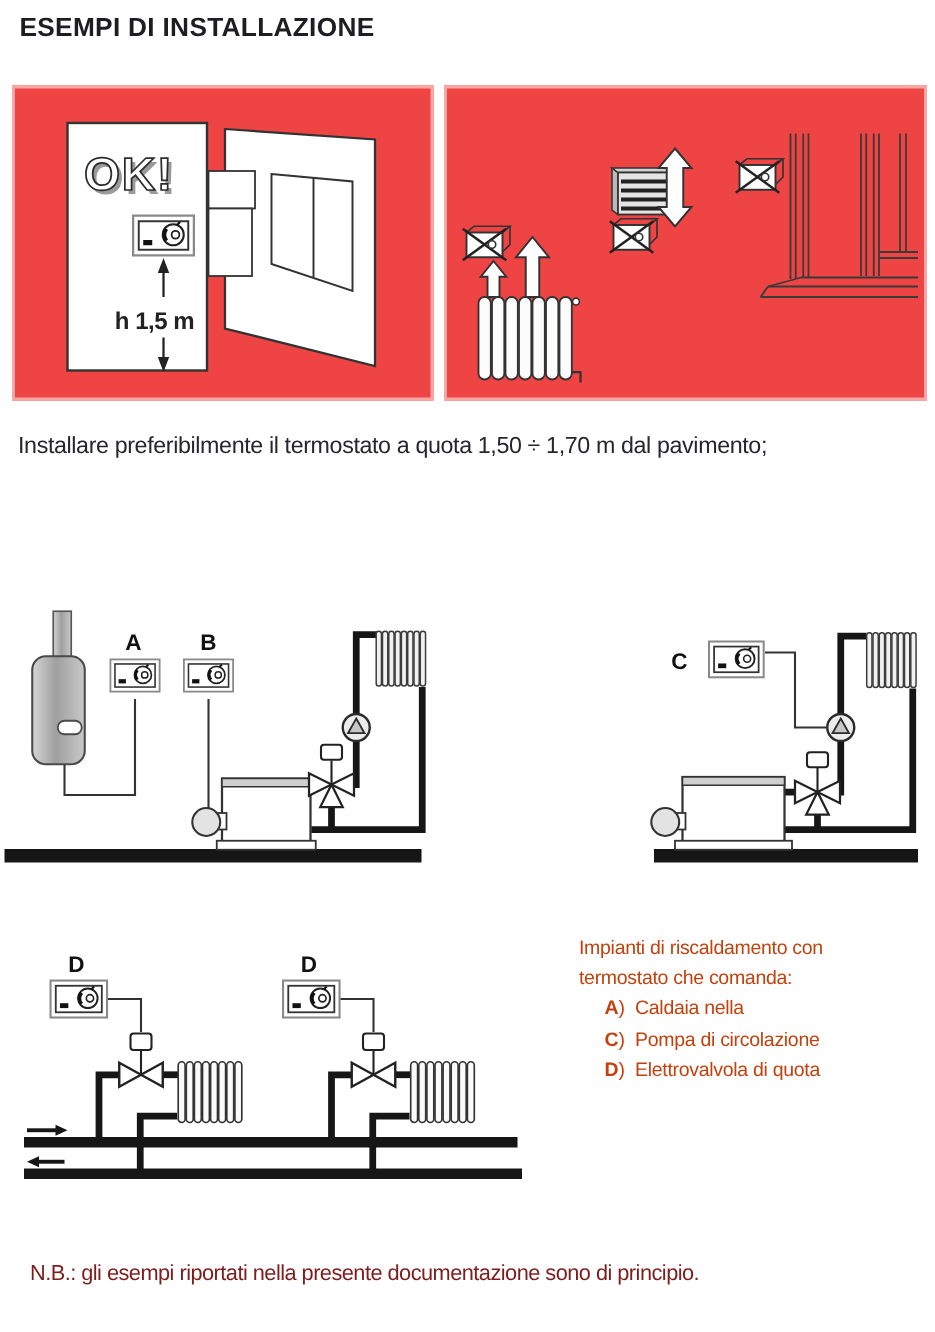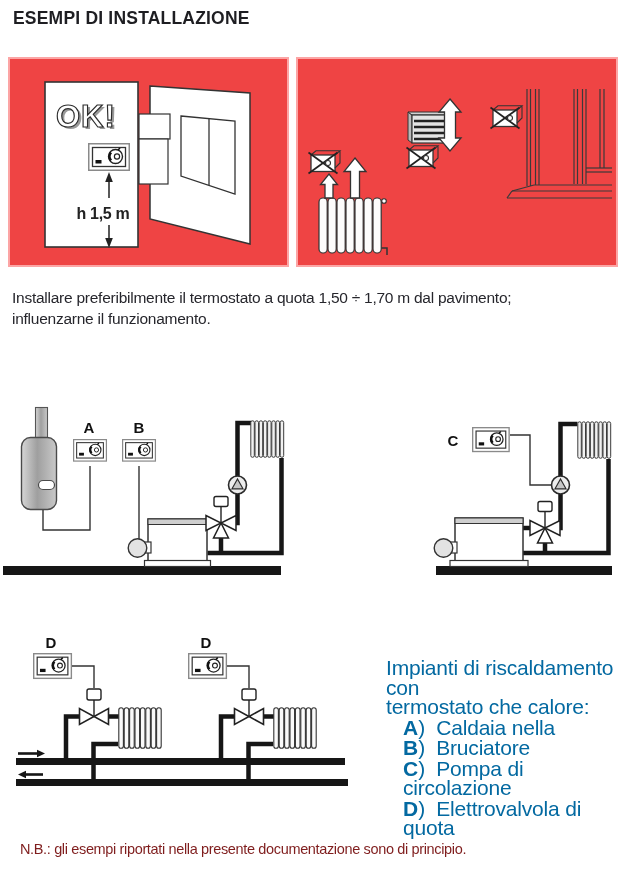--- a/index.html
+++ b/index.html
@@ -4,21 +4,21 @@
 <style>
   html,body{margin:0;padding:0;background:#fff;}
   #page{position:relative;width:623px;height:888px;background:#fff;overflow:hidden;
         font-family:"Liberation Sans","DejaVu Sans",sans-serif;color:#1e1e22;}
   .abs{position:absolute;}
   #title{left:13px;top:8px;font-size:17.5px;font-weight:bold;letter-spacing:.2px;}
   .panel{border:2px solid #fca5a5;background:#ef4444;}
   #panel-ok{left:8px;top:57px;width:277px;height:206px;}
   #panel-wrong{left:296px;top:57px;width:318px;height:206px;}
   #intro{left:12px;top:287px;width:606px;font-size:15.5px;line-height:21px;letter-spacing:-.25px;color:#26262c;}
-  #legend{left:386px;top:658px;width:237px;font-size:21px;line-height:19.5px;letter-spacing:-.2px;color:#0369a1;}
+  #legend{left:386px;top:622px;width:237px;font-size:13px;line-height:19.5px;letter-spacing:-.2px;color:#c2410c;}
   #legend .item{padding-left:17px;margin-top:1px;}
   #legend .item b{letter-spacing:0;}
   #note{left:20px;top:841px;font-size:14.5px;letter-spacing:-.35px;color:#7f1d1d;}
   svg text{font-family:"Liberation Sans","DejaVu Sans",sans-serif;}
   .dlabel{font-size:15px;font-weight:bold;fill:#111;}
 </style>
 </head>
 <body>
 
 <div id="page">
@@ -166,21 +166,20 @@
         <line x1="214" y1="132" x2="236" y2="126"></line>
         <line x1="214" y1="132" x2="314" y2="132"></line>
         <line x1="209" y1="139" x2="214" y2="132"></line>
         <line x1="209" y1="139" x2="314" y2="139"></line>
       </g>
     </svg>
   </div>
 
   <div id="intro" class="abs">
     <div>Installare preferibilmente il termostato a quota 1,50 ÷ 1,70 m dal pavimento;</div>
-    <div>influenzarne il funzionamento.</div>
   </div>
 
   <svg class="abs" style="left:0;top:390px" width="623" height="196" viewBox="0 0 623 196">
 
     <g>
       <rect x="3" y="176" width="278" height="9" fill="#161616"></rect>
       <g>
         <rect x="35.5" y="17.5" width="12" height="31" fill="url(#gmetal)" stroke="#555" stroke-width="1.1"></rect>
         <rect x="21.5" y="47.5" width="35" height="72" rx="9" fill="url(#gmetal)" stroke="#4a4a4a" stroke-width="1.4"></rect>
         <rect x="38.5" y="90.5" width="16" height="9" rx="4.5" fill="#fff" stroke="#4a4a4a" stroke-width="1.2"></rect>
@@ -260,22 +259,21 @@
     <g>
       <line x1="18" y1="133.5" x2="38" y2="133.5" stroke="#161616" stroke-width="2.6"></line>
       <path d="M37,129.8 L45,133.5 L37,137.2 Z" fill="#161616"></path>
       <line x1="25" y1="154.5" x2="43" y2="154.5" stroke="#161616" stroke-width="2.6"></line>
       <path d="M26,150.8 L18,154.5 L26,158.2 Z" fill="#161616"></path>
     </g>
   </svg>
 
   <div id="legend" class="abs">
     <div>Impianti di riscaldamento con</div>
-    <div>termostato che calore:</div>
+    <div>termostato che comanda:</div>
     <div class="item"><b>A</b><span>)</span>&nbsp; <span>Caldaia nella</span></div>
-    <div class="item"><b>B</b><span>)</span>&nbsp; <span>Bruciatore</span></div>
     <div class="item"><b>C</b><span>)</span>&nbsp; <span>Pompa di circolazione</span></div>
     <div class="item"><b>D</b><span>)</span>&nbsp; <span>Elettrovalvola di quota</span></div>
   </div>
 
   <div id="note" class="abs">N.B.: gli esempi riportati nella presente documentazione sono di principio.</div>
 
 </div>
 
 </body></html>

